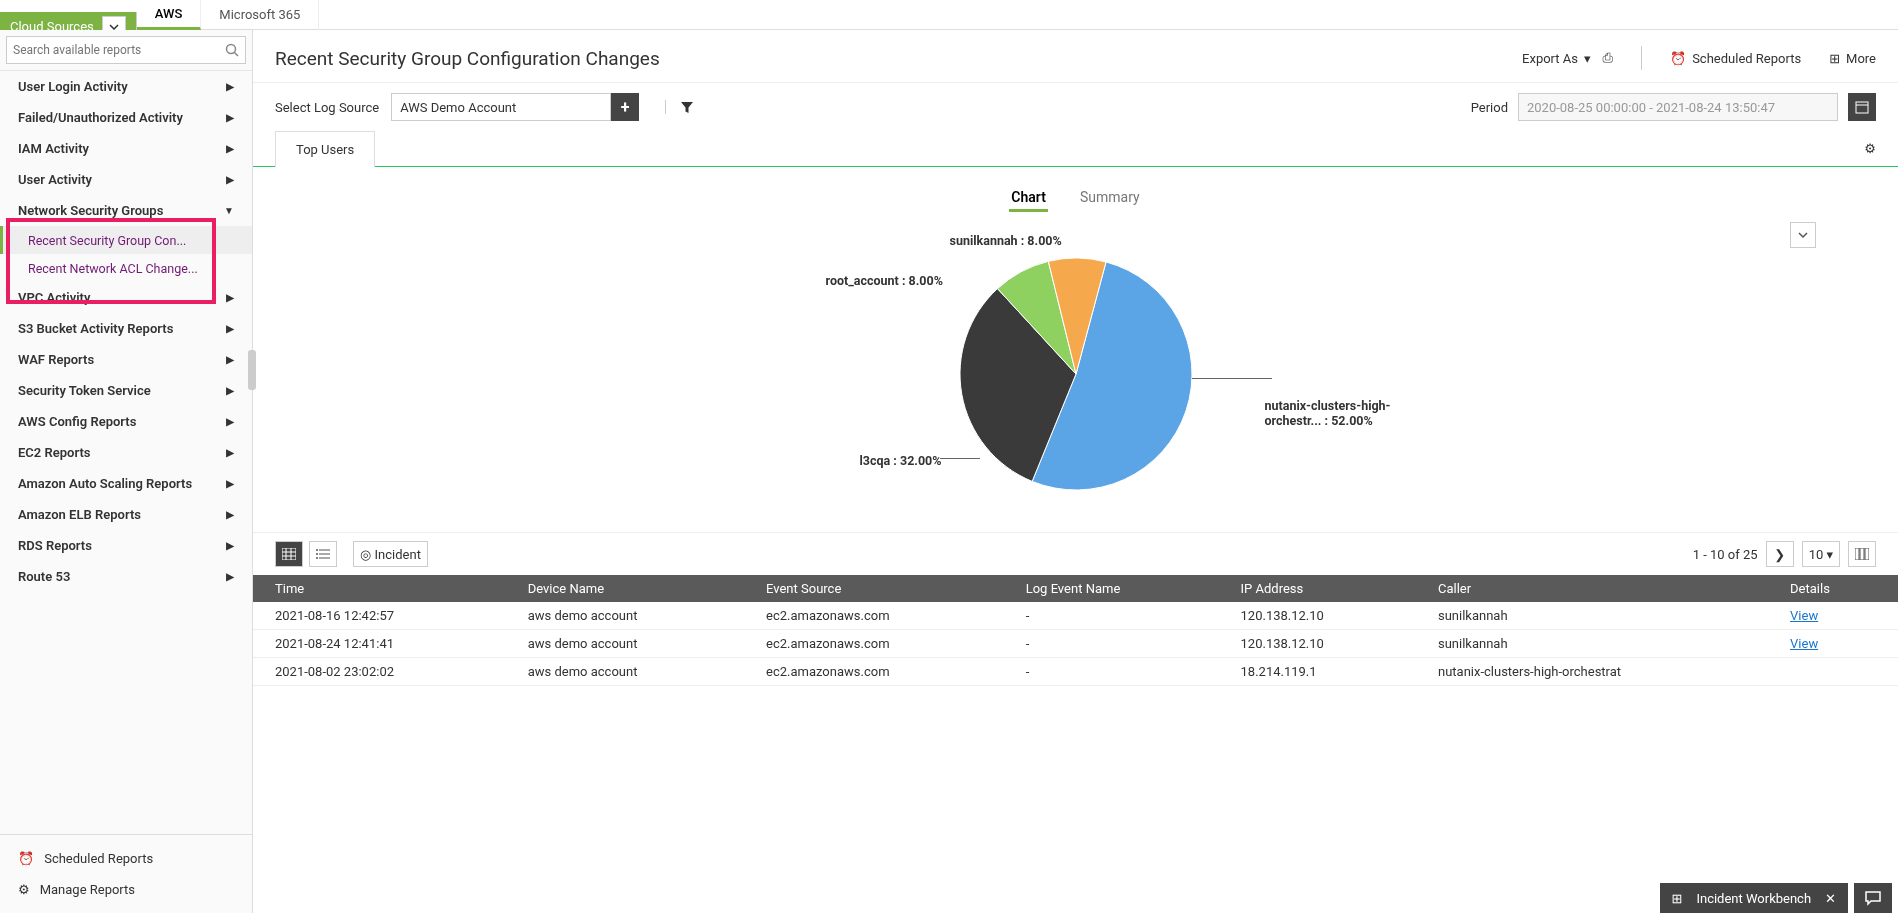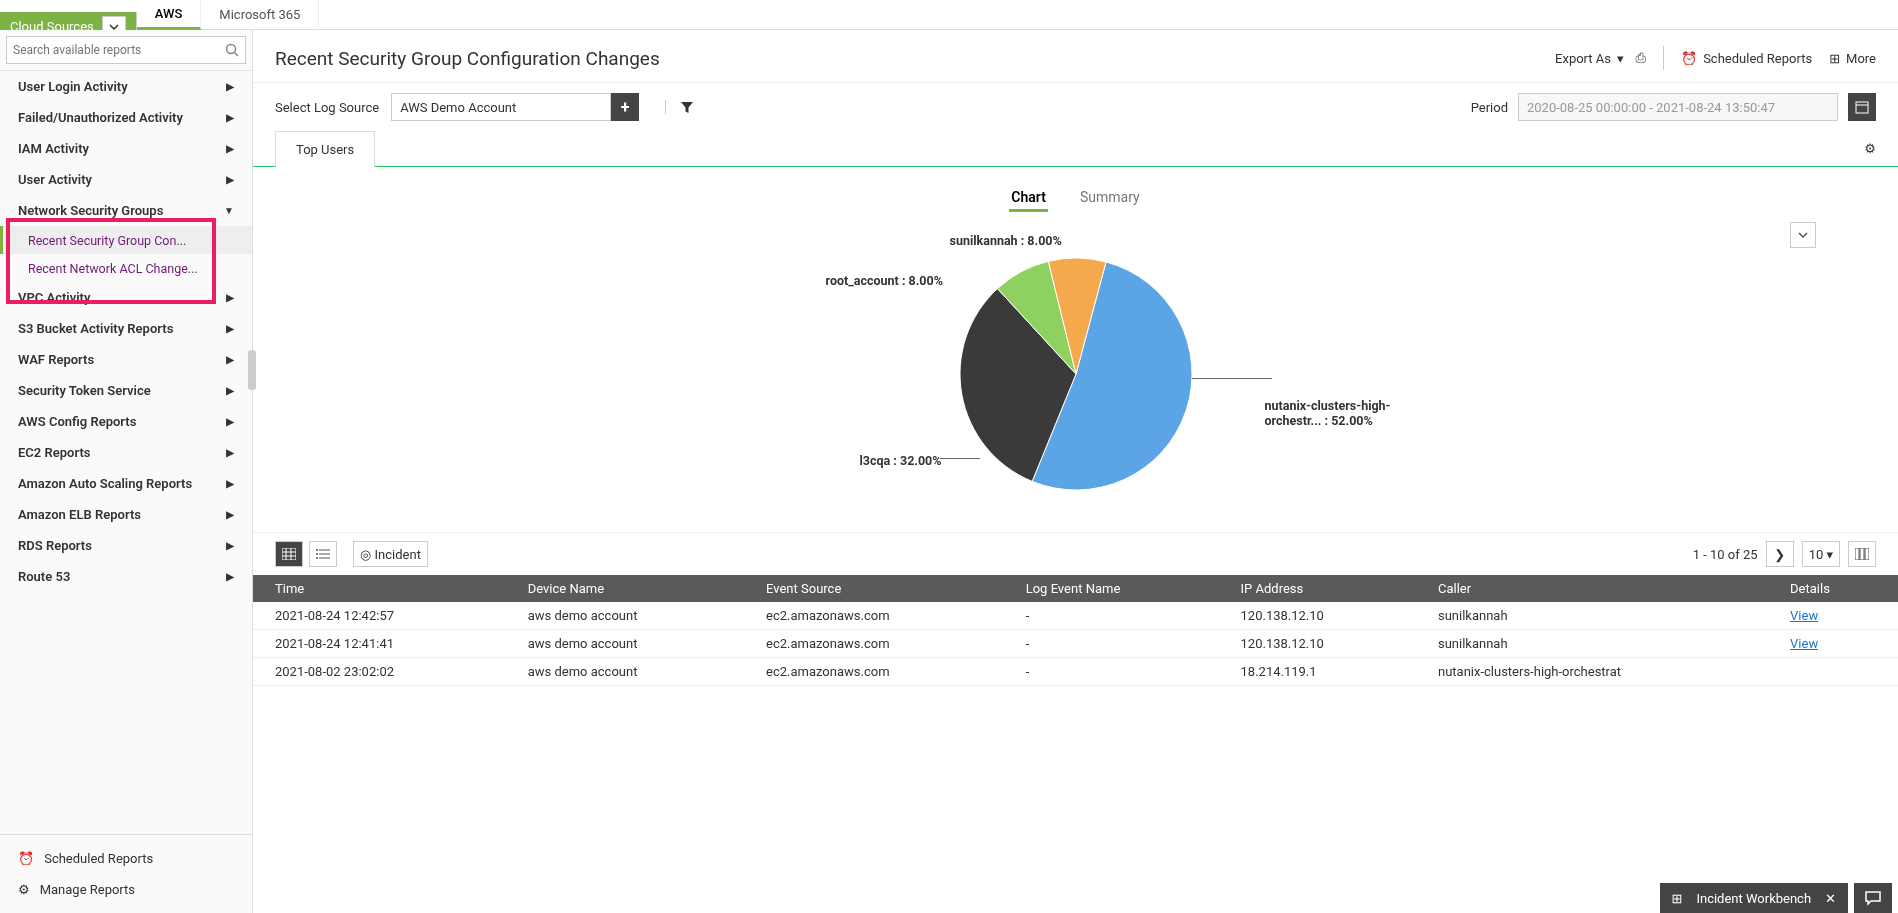--- a/index.html
+++ b/index.html
@@ -20,21 +20,21 @@
 .sb-item .chev{color:#333;font-size:10px;}
 .sb-sub{padding-left:28px;height:28px;display:flex;align-items:center;font-size:12.5px;color:#701a75;cursor:pointer;white-space:nowrap;overflow:hidden;text-overflow:ellipsis;}
 .sb-sub.active{background:#eee;border-left:3px solid #7cb342;padding-left:25px;}
 .highlight-box{position:absolute;border:4px solid #e91e63;pointer-events:none;}
 .sb-footer{border-top:1px solid #ddd;padding:8px 0;}
 .sb-footer-item{display:flex;align-items:center;gap:10px;padding:8px 18px;font-size:13px;color:#333;cursor:pointer;}
 .sb-grip{position:absolute;right:-4px;top:320px;width:8px;height:40px;background:#ccc;border-radius:3px;}
 .main{flex:1;display:flex;flex-direction:column;overflow:hidden;background:#fff;}
 .page-hdr{display:flex;align-items:center;justify-content:space-between;padding:16px 22px 12px;border-bottom:1px solid #eee;}
 .page-title{font-size:19px;font-weight:400;color:#333;}
-.hdr-actions{display:flex;align-items:center;gap:17px;color:#333;}
+.hdr-actions{display:flex;align-items:center;gap:28px;color:#333;}
 .hdr-actions .act{display:flex;align-items:center;gap:6px;cursor:pointer;font-size:13px;}
 .hdr-actions .divider{width:1px;height:24px;background:#ccc;}
 .filter-row{display:flex;align-items:center;justify-content:space-between;padding:10px 22px;}
 .filter-left{display:flex;align-items:center;gap:12px;}
 .filter-left label{font-size:13px;color:#333;}
 .log-src{display:flex;align-items:center;}
 .log-src-input{border:1px solid #ccc;height:28px;width:220px;padding:0 8px;font-size:13px;color:#333;}
 .log-src-add{width:28px;height:28px;background:#444;color:#fff;display:flex;align-items:center;justify-content:center;font-size:16px;font-weight:bold;cursor:pointer;}
 .filter-icon{margin-left:14px;padding-left:14px;border-left:1px solid #ccc;color:#333;cursor:pointer;}
 .filter-right{display:flex;align-items:center;gap:10px;}
@@ -302,21 +302,21 @@
             <th>Device Name</th>
             <th>Event Source</th>
             <th>Log Event Name</th>
             <th>IP Address</th>
             <th>Caller</th>
             <th>Details</th>
           </tr>
         </thead>
       <tbody id="tbody">
           <tr>
-            <td>2021-08-24 12:42:57</td>
+            <td>2021-08-16 12:42:57</td>
             <td>aws demo account</td>
             <td>ec2.amazonaws.com</td>
             <td>-</td>
             <td>120.138.12.10</td>
             <td>sunilkannah</td>
             <td><span class="view-link">View</span></td>
           </tr>
           <tr>
             <td>2021-08-24 12:41:41</td>
             <td>aws demo account</td>

